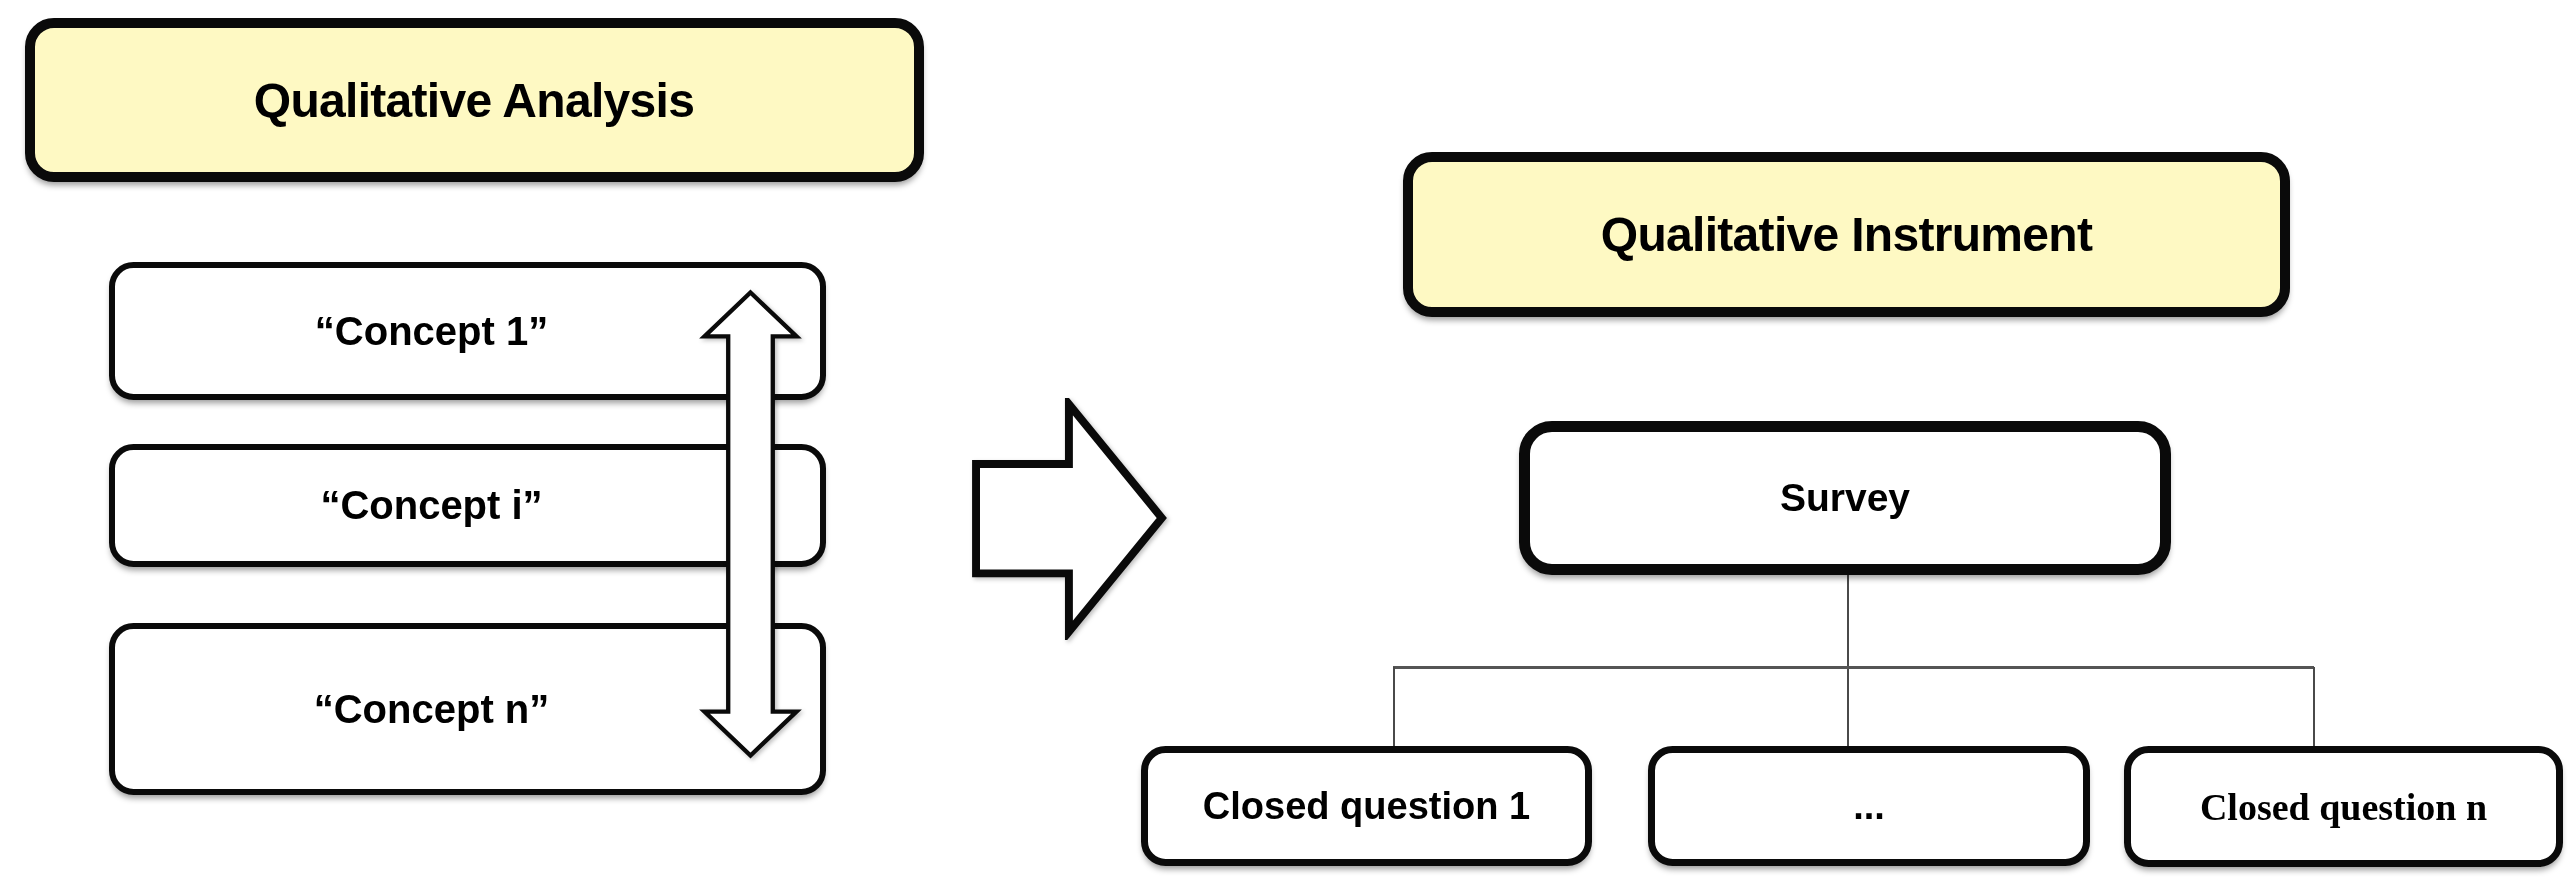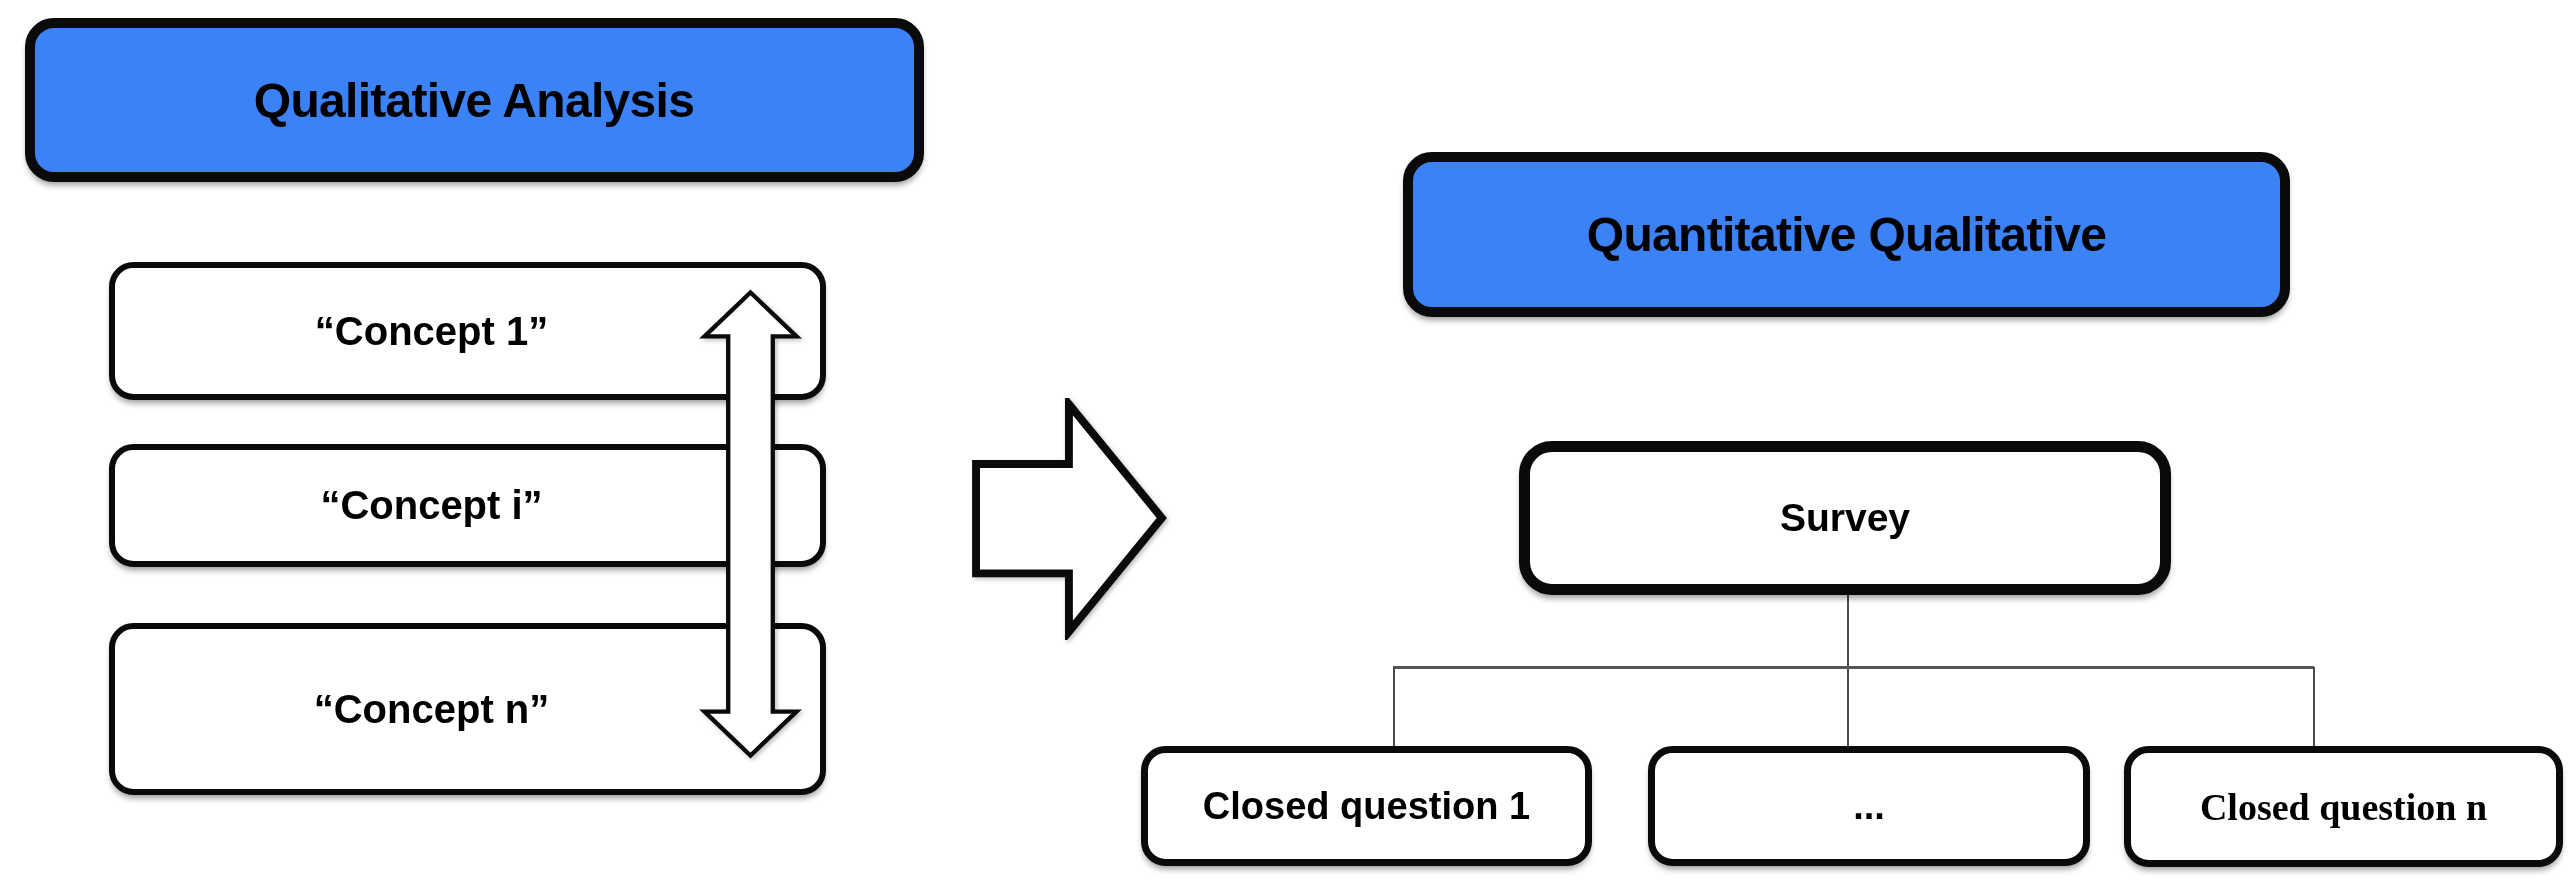--- a/index.html
+++ b/index.html
@@ -24,35 +24,34 @@
     border-radius: 24.5px;
     display: flex;
     align-items: center;
     justify-content: center;
     font-weight: bold;
     text-align: center;
     box-shadow: 0 5px 6.5px -2.2px rgba(0,0,0,0.40);
     z-index: 2;
   }
   .header-box {
-    background: #3b82f6;
+    background: #fef9c3;
     border-width: 10.8px;
     border-radius: 29px;
     font-size: 48px;
     letter-spacing: -0.7px;
   }
   .concept-box {
     font-size: 40px;
     padding-right: 72px;
   }
   .survey-box {
     border-width: 11.5px;
     border-radius: 33px;
     font-size: 39px;
-    margin-top: 20px;
   }
   .closedq-box {
     border-width: 7.2px;
     border-radius: 24.5px;
     font-size: 38px;
   }
   .connector {
     position: absolute;
     background: #4a4a4a;
     z-index: 1;
@@ -86,21 +85,21 @@
 
   <svg class="arrow-svg" style="left:693px; top:285px;" width="115" height="478" viewBox="0 0 160 662">
     <polygon points="80,9 144,70 111,70 111,592 144,592 80,653 16,592 49,592 49,70 16,70" fill="#ffffff" stroke="#0a0a0a" stroke-width="6" stroke-linejoin="miter"></polygon>
   </svg>
 
   <svg class="arrow-svg" style="left:971px; top:398px;" width="198" height="242" viewBox="0 0 275 335">
     <polygon points="7,91 136,91 136,8 265,166 136,324 136,243 7,243" fill="#ffffff" stroke="#0a0a0a" stroke-width="11" stroke-linejoin="miter"></polygon>
   </svg>
 
   <div class="box header-box" style="left:1403px; top:152px; width:887px; height:165px;">
-    <span>Quantitative Qualitative</span>
+    <span>Qualitative Instrument</span>
   </div>
 
   <div class="box survey-box" style="left:1519px; top:421px; width:652px; height:154px;">
     <span>Survey</span>
   </div>
 
   <div class="connector" style="left:1847px; top:574px; width:2.2px; height:173px;"></div>
   <div class="connector" style="left:1393px; top:666px; width:921px; height:2.9px; background:#555555;"></div>
   <div class="connector" style="left:1393px; top:667px; width:2.2px; height:79px;"></div>
   <div class="connector" style="left:2313px; top:667px; width:2.2px; height:79px;"></div>

